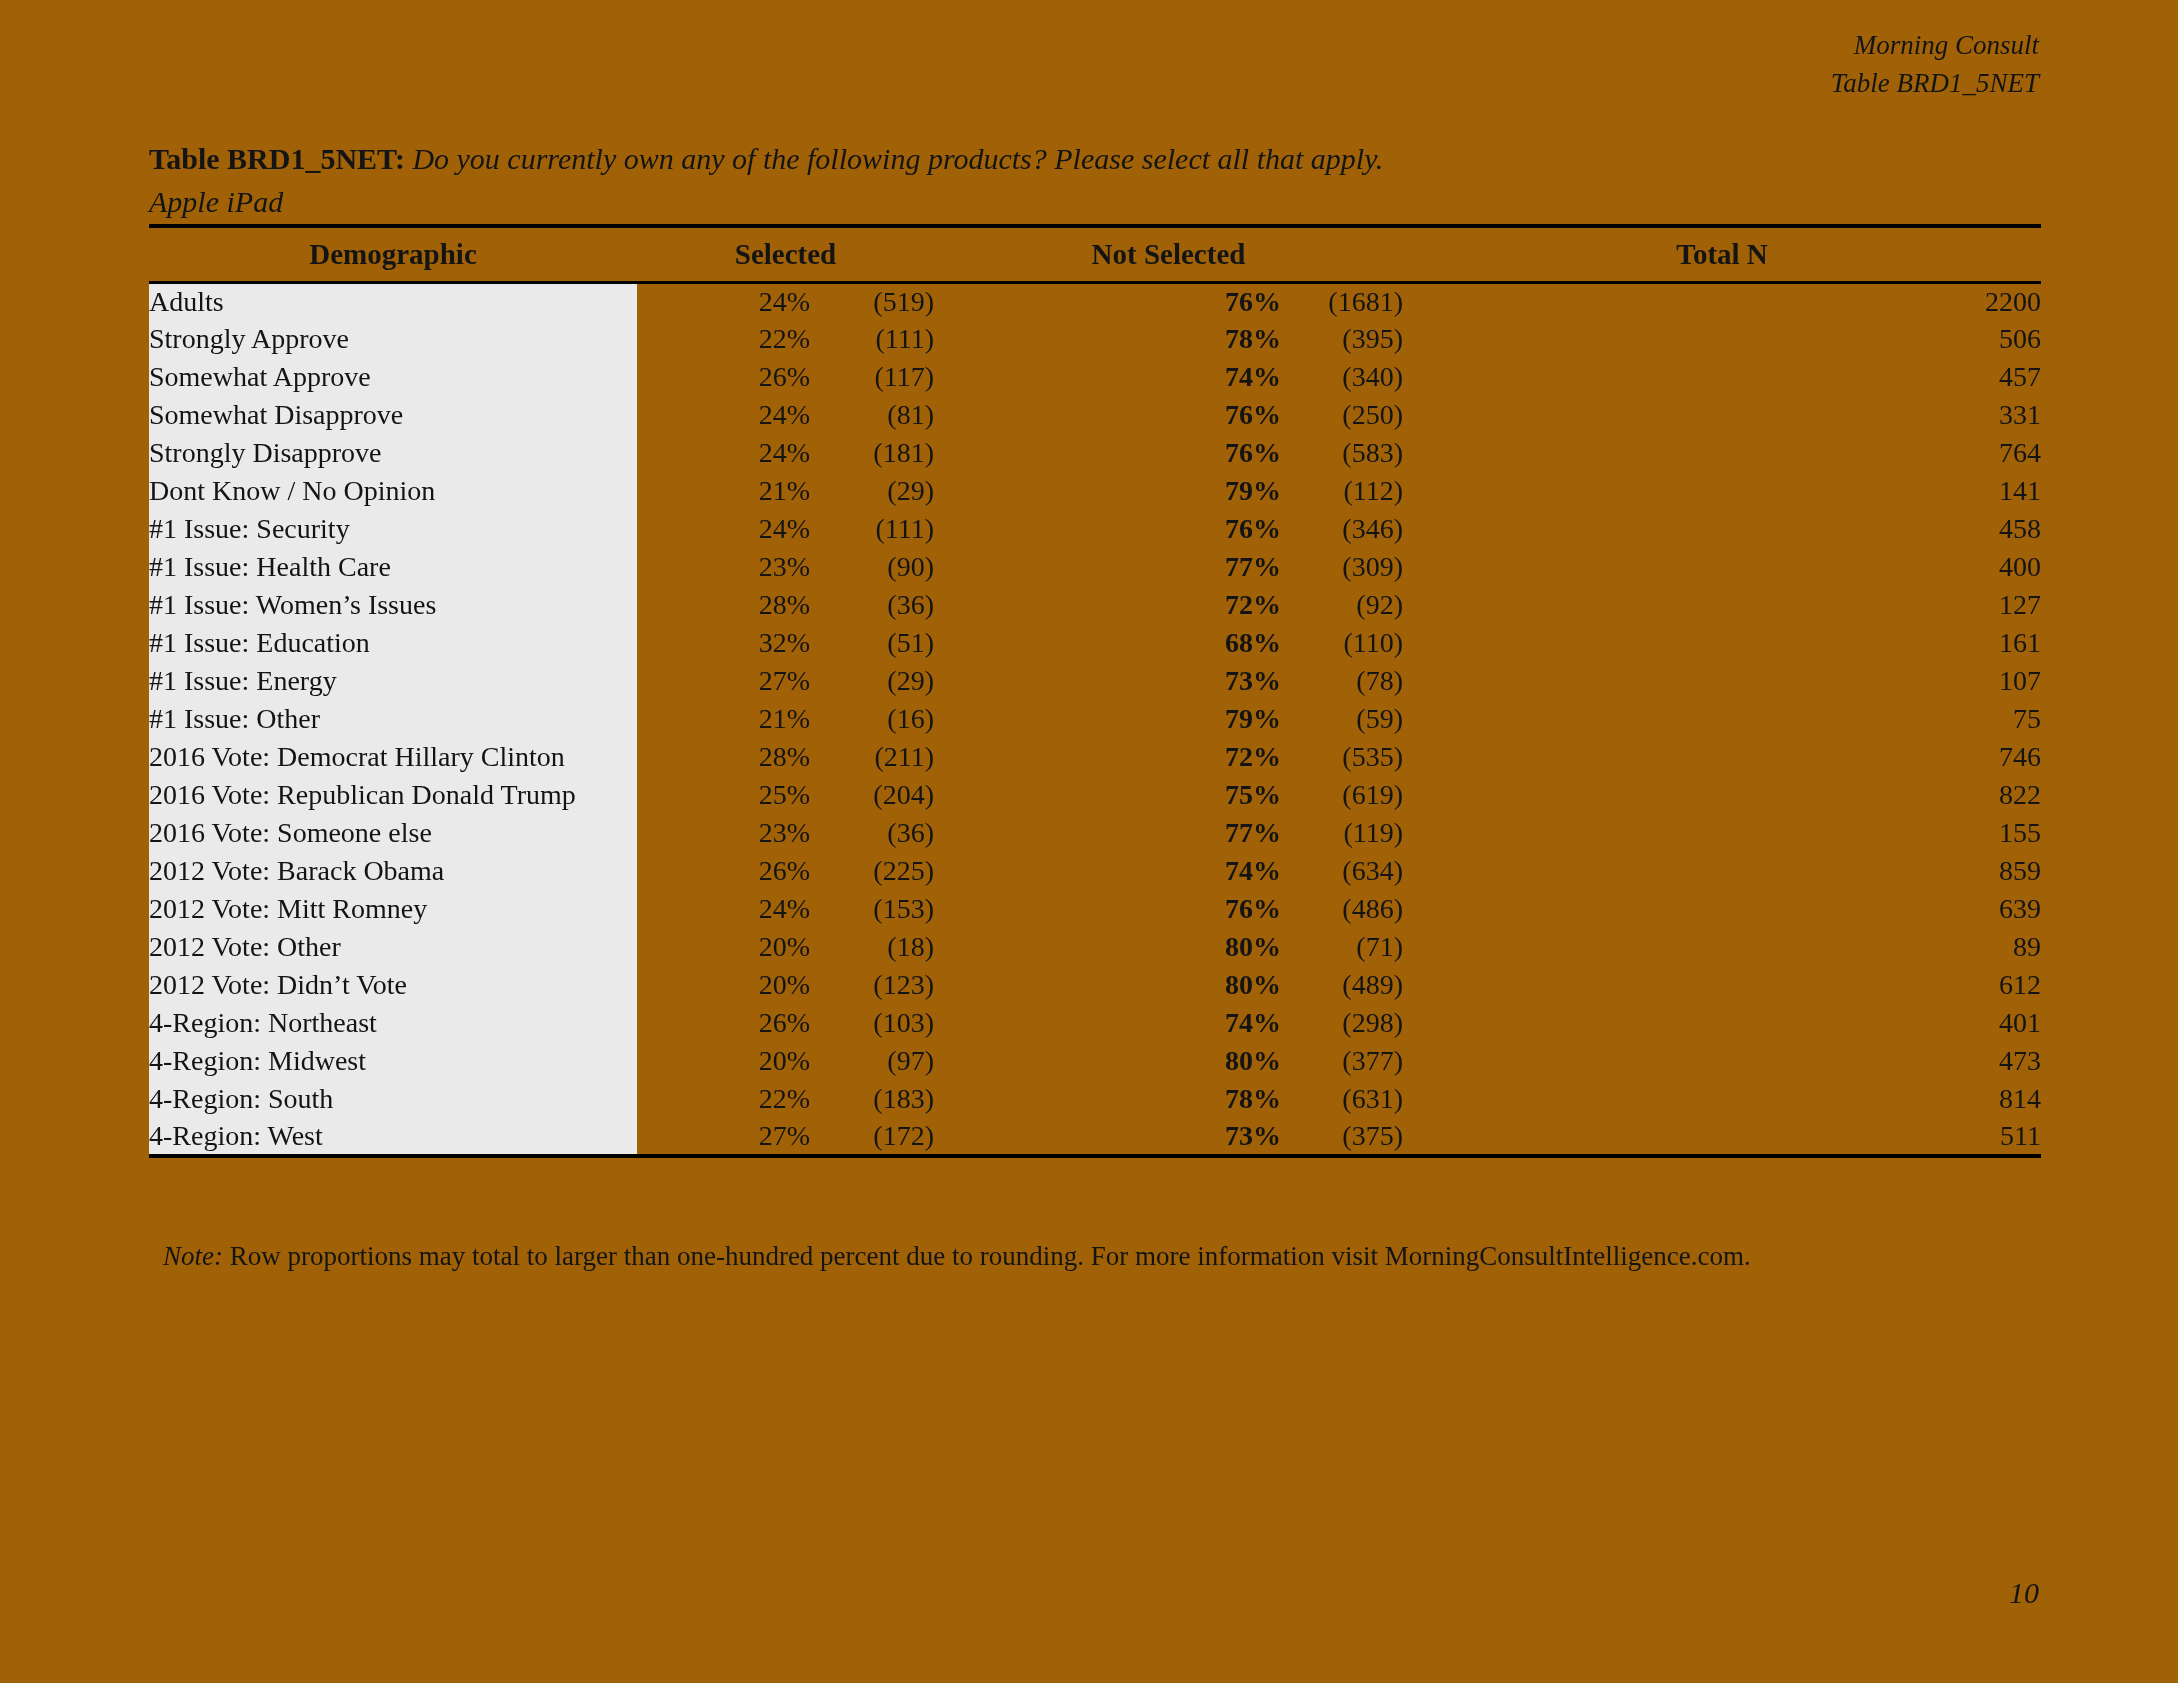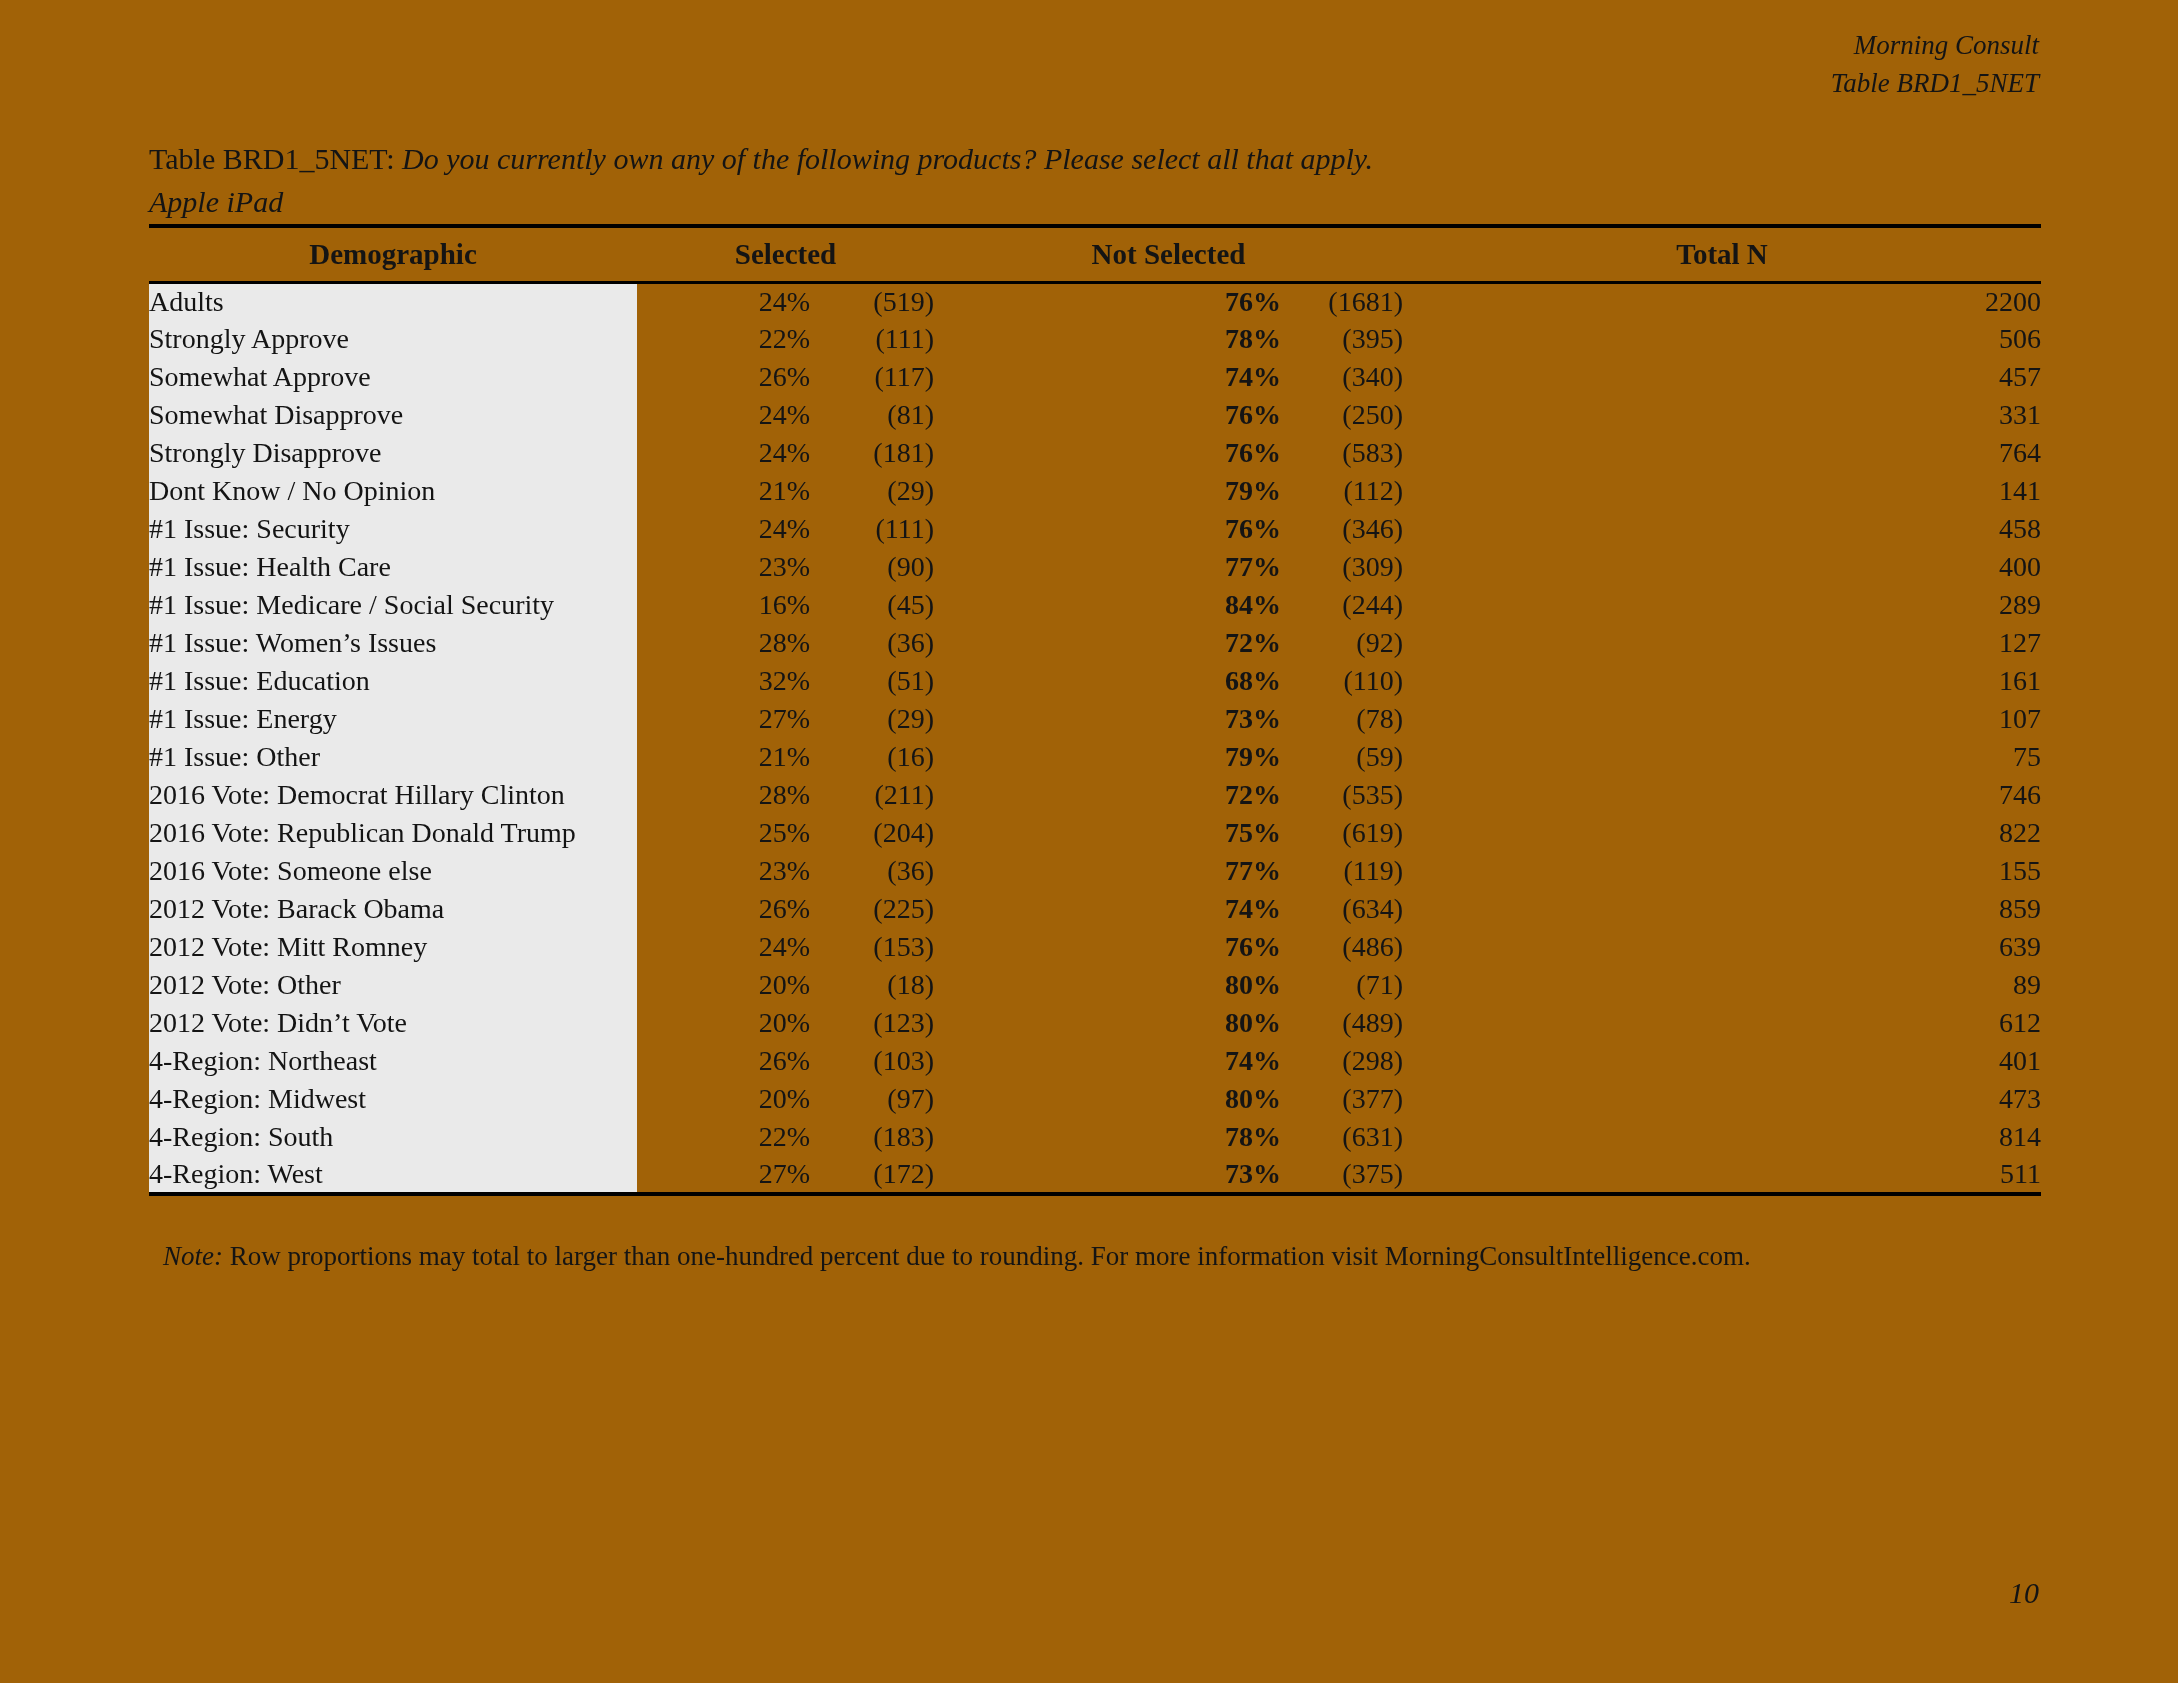--- a/index.html
+++ b/index.html
@@ -23,21 +23,21 @@
     line-height: 38px;
   }
   .title-block {
     position: absolute;
     left: 149px;
     top: 137px;
     font-size: 30px;
     line-height: 43px;
     width: 1891px;
   }
-  .bold { font-weight: 400; }
+  .bold { font-weight: 700; }
   .em { font-style: italic; }
 
   table.results {
     position: absolute;
     left: 149px;
     top: 224px;
     width: 1891px;
     border-collapse: collapse;
     table-layout: fixed;
     border-bottom: 4px solid #000;
@@ -180,28 +180,20 @@
     </tr>
         <tr>
       <td class="demo">#1 Issue: Health Care</td>
       <td class="num sel-pct">23%</td>
       <td class="num sel-n">(90)</td>
       <td class="num ns-pct">77%</td>
       <td class="num ns-n">(309)</td>
       <td class="num total">400</td>
     </tr>
         <tr>
-      <td class="demo">#1 Issue: Medicare / Social Security</td>
-      <td class="num sel-pct">16%</td>
-      <td class="num sel-n">(45)</td>
-      <td class="num ns-pct">84%</td>
-      <td class="num ns-n">(244)</td>
-      <td class="num total">289</td>
-    </tr>
-        <tr>
       <td class="demo">#1 Issue: Women’s Issues</td>
       <td class="num sel-pct">28%</td>
       <td class="num sel-n">(36)</td>
       <td class="num ns-pct">72%</td>
       <td class="num ns-n">(92)</td>
       <td class="num total">127</td>
     </tr>
         <tr>
       <td class="demo">#1 Issue: Education</td>
       <td class="num sel-pct">32%</td>

